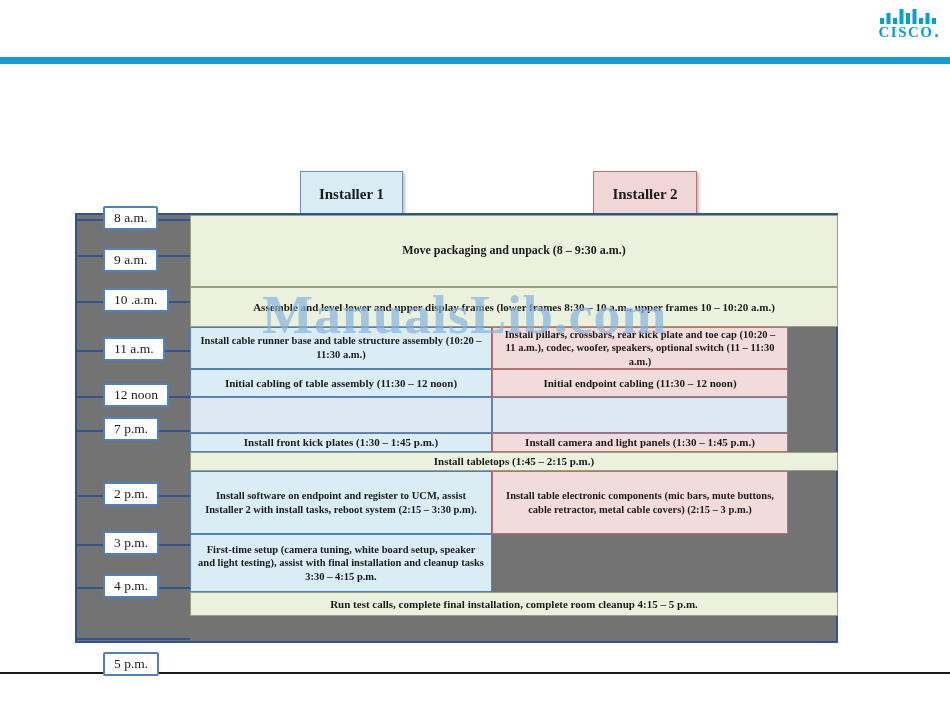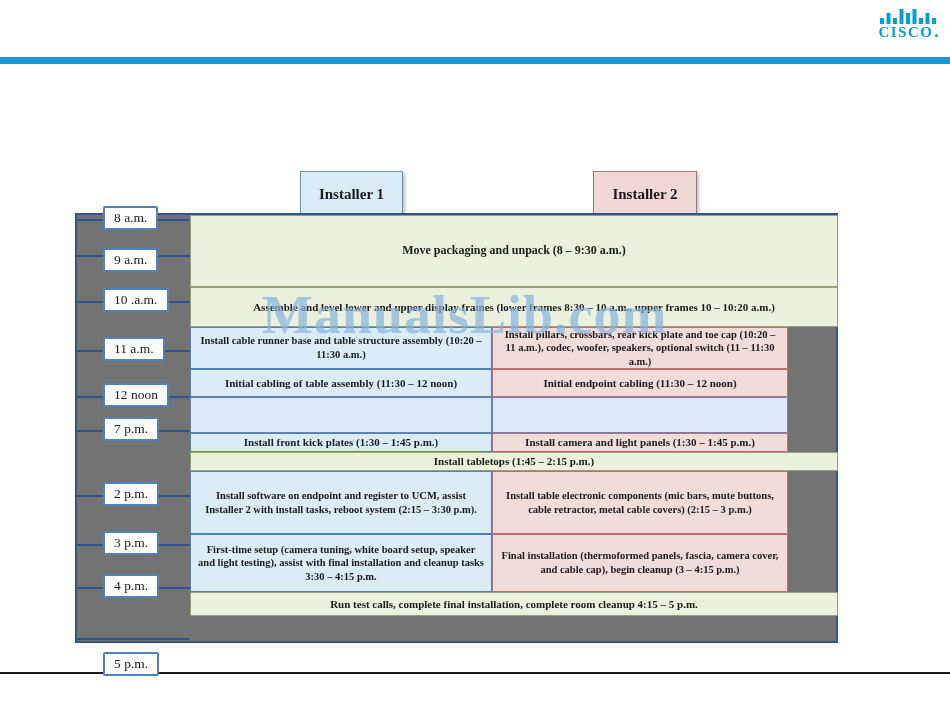--- a/index.html
+++ b/index.html
@@ -175,23 +175,20 @@
           </div>
         <div class="cell c2 pink fs105">
             <span>Install table electronic components (mic bars, mute buttons, cable retractor, metal cable covers)  (2:15 – 3 p.m.)</span>
           </div>
       </div>
 
       <div class="row" style="height:58px">
         <div class="cell c1 blue fs105">
             <span>First-time setup (camera tuning, white board setup, speaker and light testing), assist with final installation and cleanup tasks 3:30 – 4:15 p.m.</span>
           </div>
-        <div class="cell c2 pink fs105">
-            <span>Final installation (thermoformed panels, fascia, camera cover, and cable cap), begin cleanup  (3 – 4:15 p.m.)</span>
-          </div>
       </div>
 
       <div class="row" style="height:24px">
         <div class="full-cell green fs11">
             <span>Run test calls, complete final installation, complete room cleanup 4:15 – 5 p.m.</span>
           </div>
       </div>
 
     </div>
   </div>

